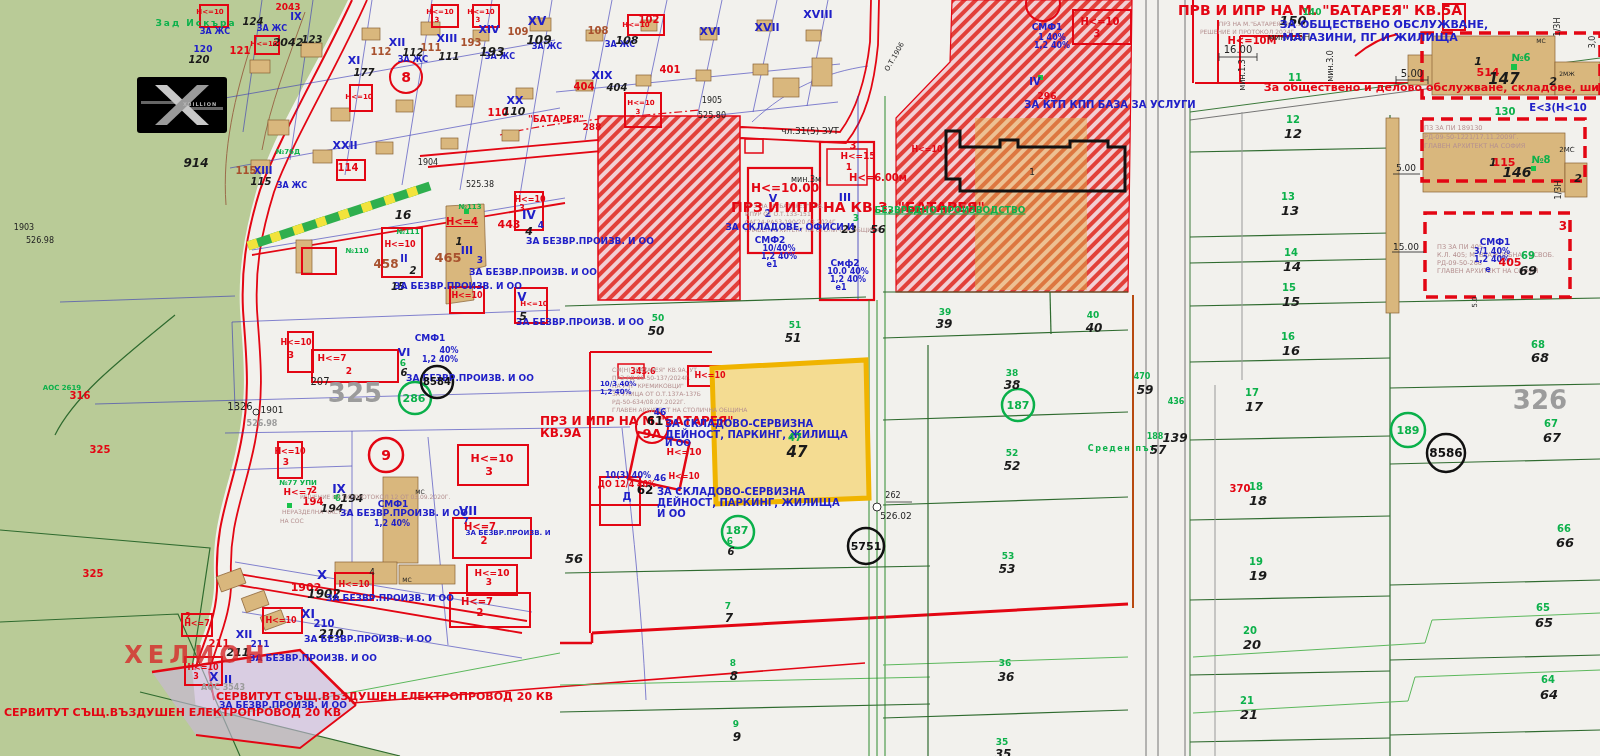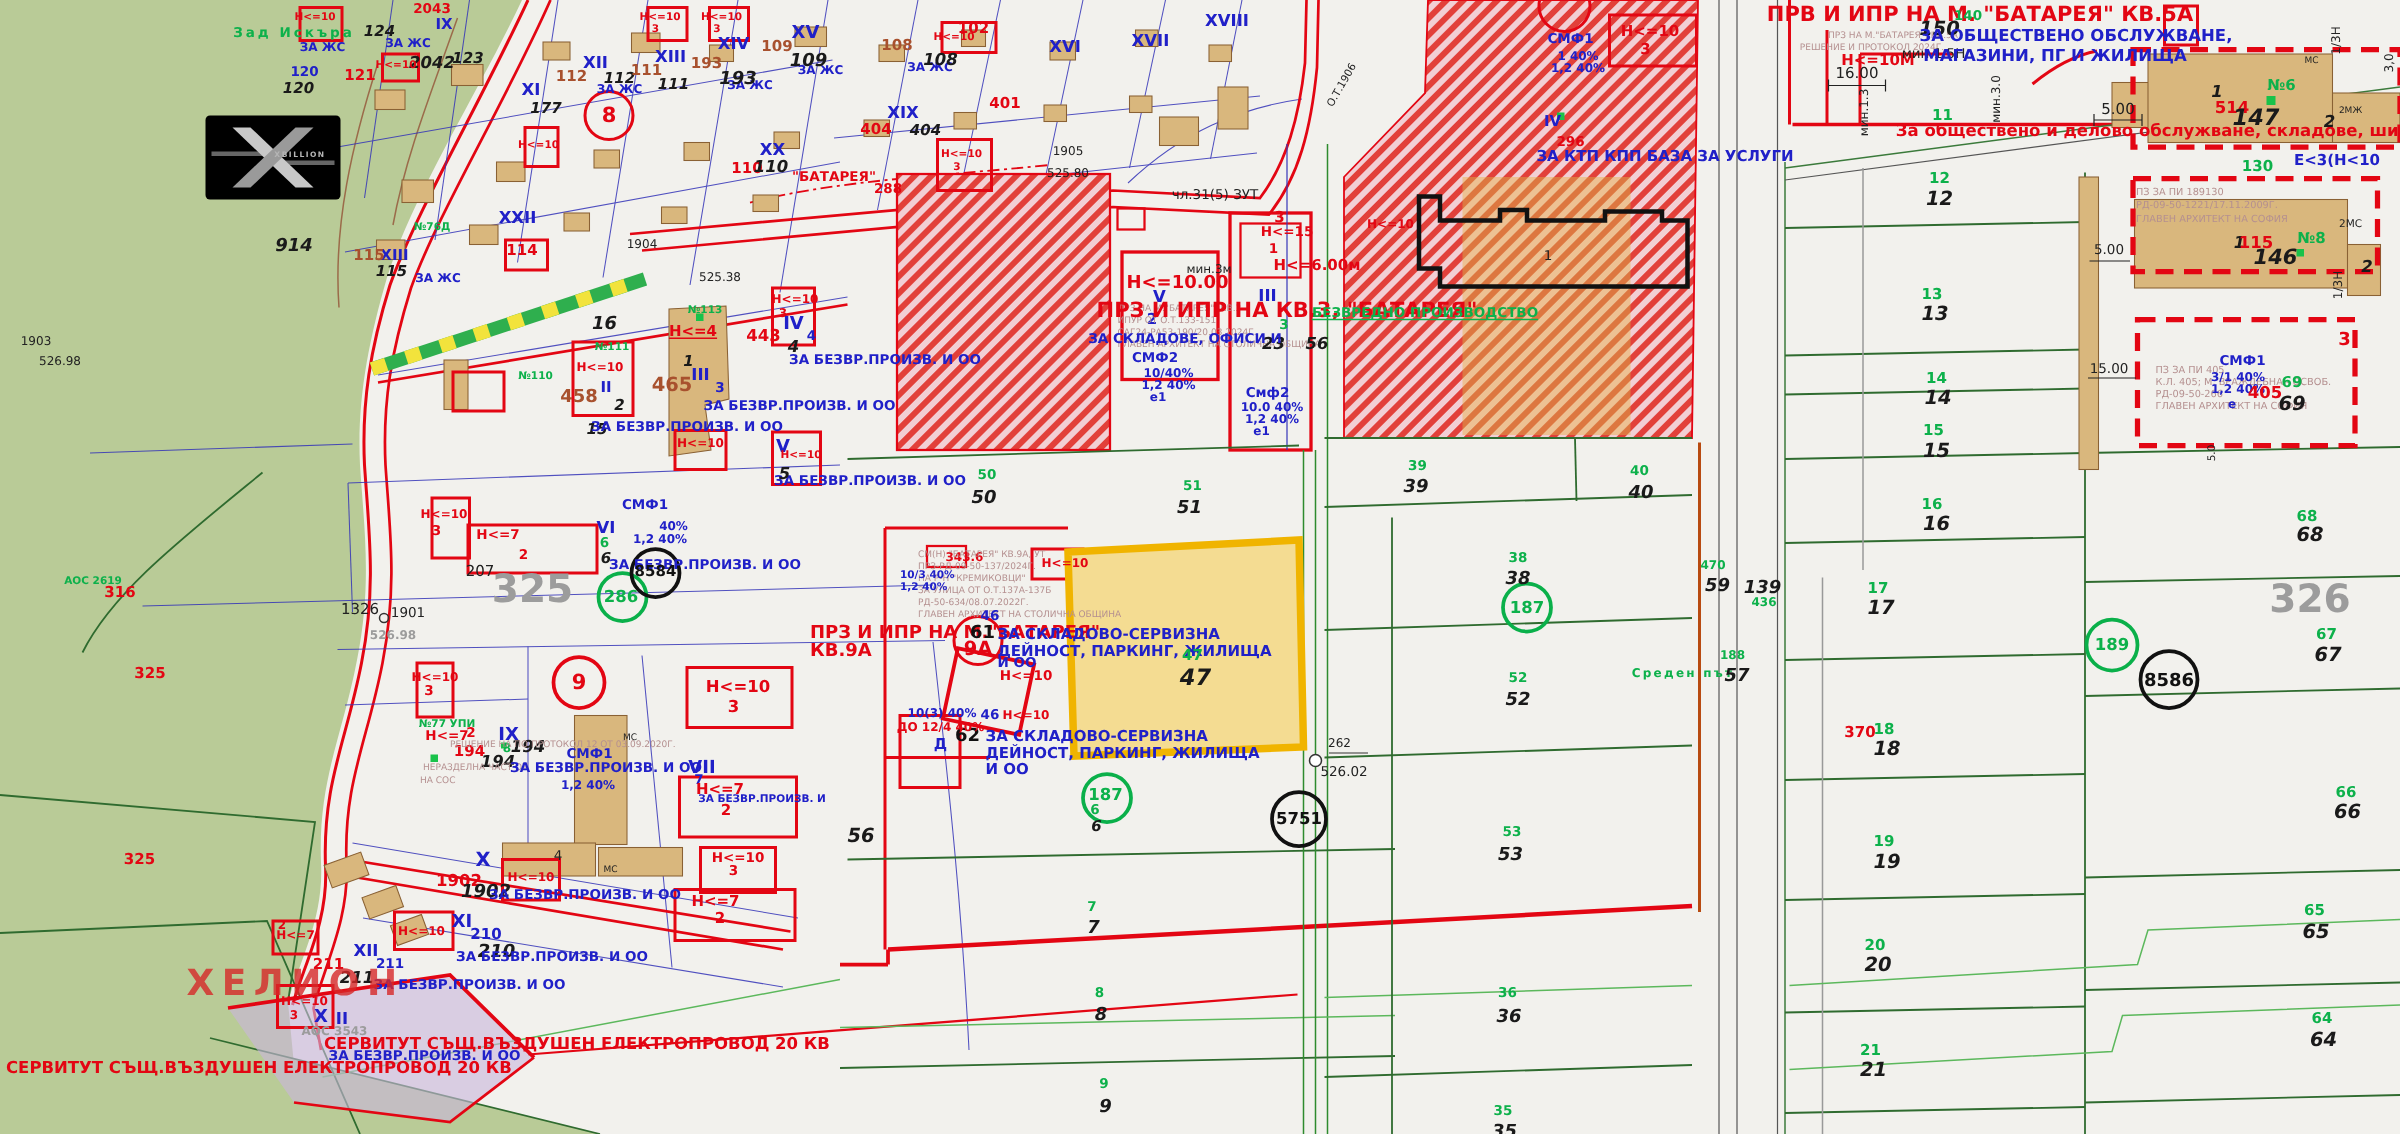--- a/index.html
+++ b/index.html
@@ -478,21 +478,21 @@
       <span class="lbl green" style="left: 1005px; top: 663px; font-size: 9px; transform: translate(-50%, -50%);">36</span>
       <span class="lbl blk" style="left: 1006px; top: 677px; font-size: 12px; transform: translate(-50%, -50%);">36</span>
       <span class="lbl green" style="left: 1002px; top: 742px; font-size: 9px; transform: translate(-50%, -50%);">35</span>
       <span class="lbl blk" style="left: 1003px; top: 754px; font-size: 12px; transform: translate(-50%, -50%);">35</span>
       <span class="lbl blkr" style="left: 893px; top: 496px; font-size: 8px; transform: translate(-50%, -50%);">262</span>
       <span class="lbl blkr" style="left: 896px; top: 516px; font-size: 9px; transform: translate(-50%, -50%);">526.02</span>
       <span class="lbl green" style="left: 1122px; top: 449px; font-size: 8px; transform: translate(-50%, -50%); letter-spacing: 1.5px;">Среден път</span>
       <span class="lbl green" style="left: 1142px; top: 377px; font-size: 8px; transform: translate(-50%, -50%);">470</span>
       <span class="lbl blk" style="left: 1145px; top: 390px; font-size: 12px; transform: translate(-50%, -50%);">59</span>
       <span class="lbl green" style="left: 1176px; top: 402px; font-size: 8px; transform: translate(-50%, -50%);">436</span>
-      <span class="lbl blk" style="left: 1175px; top: 391px; font-size: 12px; transform: translate(-50%, -50%);">139</span>
+      <span class="lbl blk" style="left: 1175px; top: 438px; font-size: 12px; transform: translate(-50%, -50%);">139</span>
       <span class="lbl green" style="left: 1155px; top: 437px; font-size: 8px; transform: translate(-50%, -50%);">188</span>
       <span class="lbl blk" style="left: 1158px; top: 450px; font-size: 12px; transform: translate(-50%, -50%);">57</span>
       <span class="lbl blkr" style="left: 810px; top: 131px; font-size: 9px; transform: translate(-50%, -50%);">чл.31(5) ЗУТ</span>
       <span class="lbl blkr" style="left: 806px; top: 180px; font-size: 8px; transform: translate(-50%, -50%);">мин.3м</span>
       <span class="lbl red" style="left: 785px; top: 188px; font-size: 12px; transform: translate(-50%, -50%);">Н&lt;=10.00</span>
       <span class="lbl blue" style="left: 773px; top: 198px; font-size: 11px; transform: translate(-50%, -50%);">V</span>
       <span class="lbl blue" style="left: 768px; top: 214px; font-size: 10px; transform: translate(-50%, -50%);">2</span>
       <span class="lbl rg" style="left: 745px; top: 206px; font-size: 6px; transform: translate(0px, -50%);">ПРЗ НА М."БАТАРЕЯ", КВ.3</span>
       <span class="lbl rg" style="left: 745px; top: 214px; font-size: 6px; transform: translate(0px, -50%);">ИПУР ОТ О.Т.133-151</span>
       <span class="lbl rg" style="left: 745px; top: 222px; font-size: 6px; transform: translate(0px, -50%);">САГ24-РА53-190/20.03.2024Г.</span>

